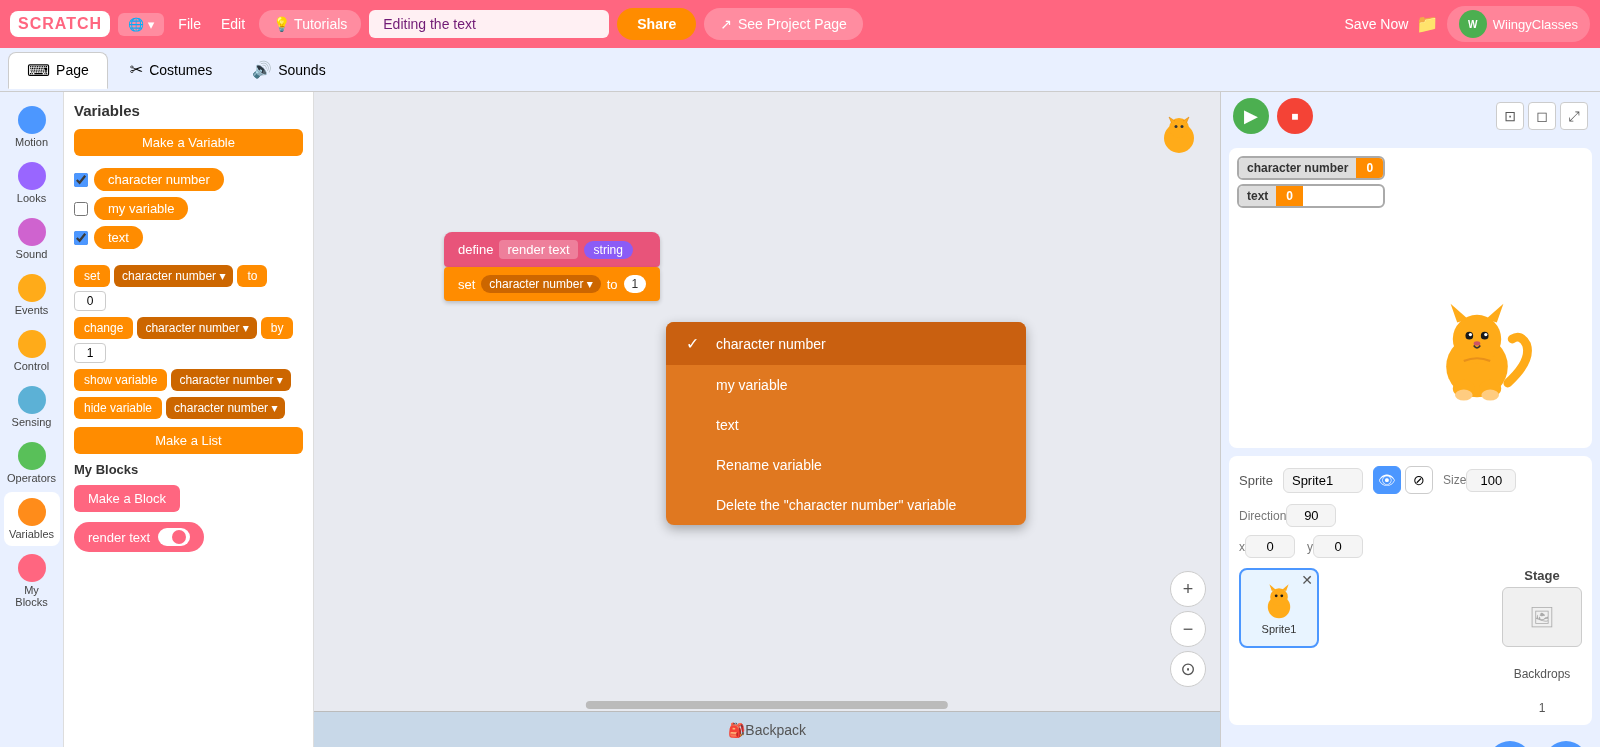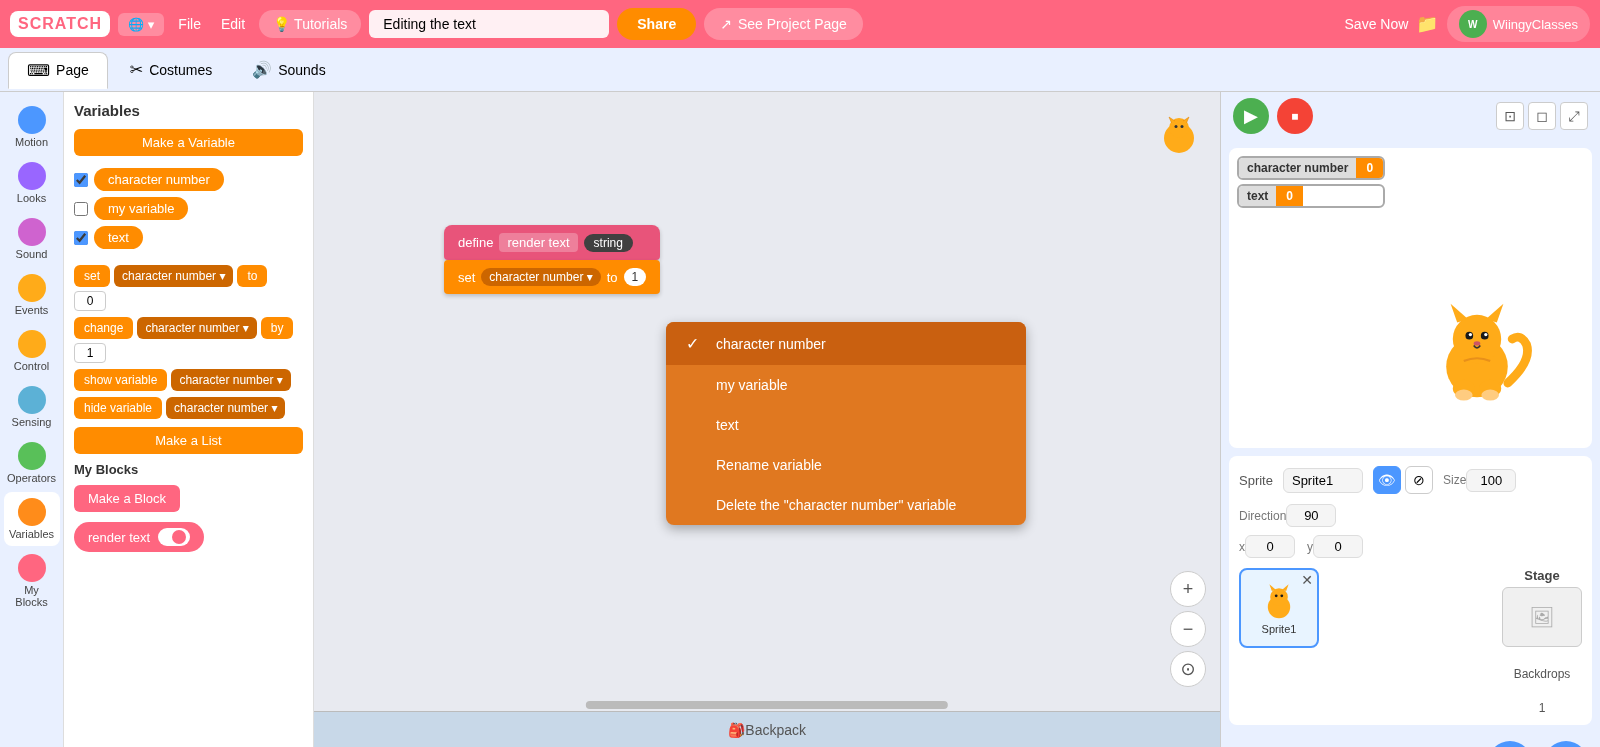--- a/index.html
+++ b/index.html
@@ -20,21 +20,21 @@
     }
     .topbar-link {
       color: white; background: none; border: none; font-size: 14px; cursor: pointer; padding: 4px 6px;
     }
     #tutorials-btn {
       background: rgba(255,255,255,0.25); border: none; border-radius: 20px;
       color: white; padding: 6px 14px; cursor: pointer; font-size: 14px; display: flex; align-items: center; gap: 6px;
     }
     #project-title {
       flex: 1; background: rgba(255,255,255,0.9); border: none; border-radius: 6px;
-      padding: 6px 14px; font-size: 14px; color: #000000; max-width: 240px; cursor: text;
+      padding: 6px 14px; font-size: 14px; color: #701a75; max-width: 240px; cursor: text;
     }
     #share-btn {
       background: #ff8c00; border: none; border-radius: 20px;
       color: white; padding: 8px 20px; font-size: 14px; font-weight: 600; cursor: pointer; text-align: center;
     }
     #see-project-btn {
       background: rgba(255,255,255,0.25); border: none; border-radius: 20px;
       color: white; padding: 8px 16px; font-size: 14px; cursor: pointer; display: flex; align-items: center; gap: 6px;
     }
     #save-now-btn {
@@ -144,21 +144,21 @@
     .canvas-block {
       position: absolute; cursor: grab;
     }
     .block-stack { display: flex; flex-direction: column; gap: 0; }
     .define-block {
       background: #e8547a; color: white; border-radius: 8px 8px 4px 4px;
       padding: 8px 14px; font-size: 13px; display: inline-flex; align-items: center; gap: 6px;
       box-shadow: 0 2px 4px rgba(0,0,0,0.2); min-width: 200px;
     }
     .define-label { background: rgba(255,255,255,0.25); border-radius: 4px; padding: 2px 8px; }
-    .string-pill { background: #404040; border-radius: 10px; padding: 2px 10px; font-size: 12px; }
+    .string-pill { background: #8b5cf6; border-radius: 10px; padding: 2px 10px; font-size: 12px; }
     .set-block {
       background: #ff8c00; color: white; border-radius: 4px;
       padding: 8px 14px; font-size: 13px; display: inline-flex; align-items: center; gap: 6px;
       box-shadow: 0 2px 4px rgba(0,0,0,0.2); min-width: 200px; margin-top: 0;
     }
     .var-dropdown-pill {
       background: #cc6600; border-radius: 10px; padding: 2px 8px; font-size: 12px;
       display: inline-flex; align-items: center; gap: 3px;
     }
     .num-pill {
@@ -443,21 +443,21 @@
       <svg width="50" height="50" viewBox="0 0 100 100">
         <ellipse cx="50" cy="60" rx="30" ry="30" fill="#ffab19"></ellipse>
         <ellipse cx="50" cy="40" rx="20" ry="20" fill="#ffab19"></ellipse>
         <circle cx="44" cy="37" r="3" fill="#333"></circle>
         <circle cx="56" cy="37" r="3" fill="#333"></circle>
         <path d="M35 30 L30 18 L42 26" fill="#ffab19" stroke="#e08000" stroke-width="1"></path>
         <path d="M65 30 L70 18 L58 26" fill="#ffab19" stroke="#e08000" stroke-width="1"></path>
       </svg>
     </div>
 
-    <div class="canvas-block" style="top:133px; left:130px;">
+    <div class="canvas-block" style="top:140px; left:130px;">
       <div class="block-stack">
         <div class="define-block">
           <span>define</span>
           <span class="define-label">render text</span>
           <span class="string-pill">string</span>
         </div>
         <div class="set-block">
           <span>set</span>
           <span class="var-dropdown-pill">character number ▾</span>
           <span>to</span>

